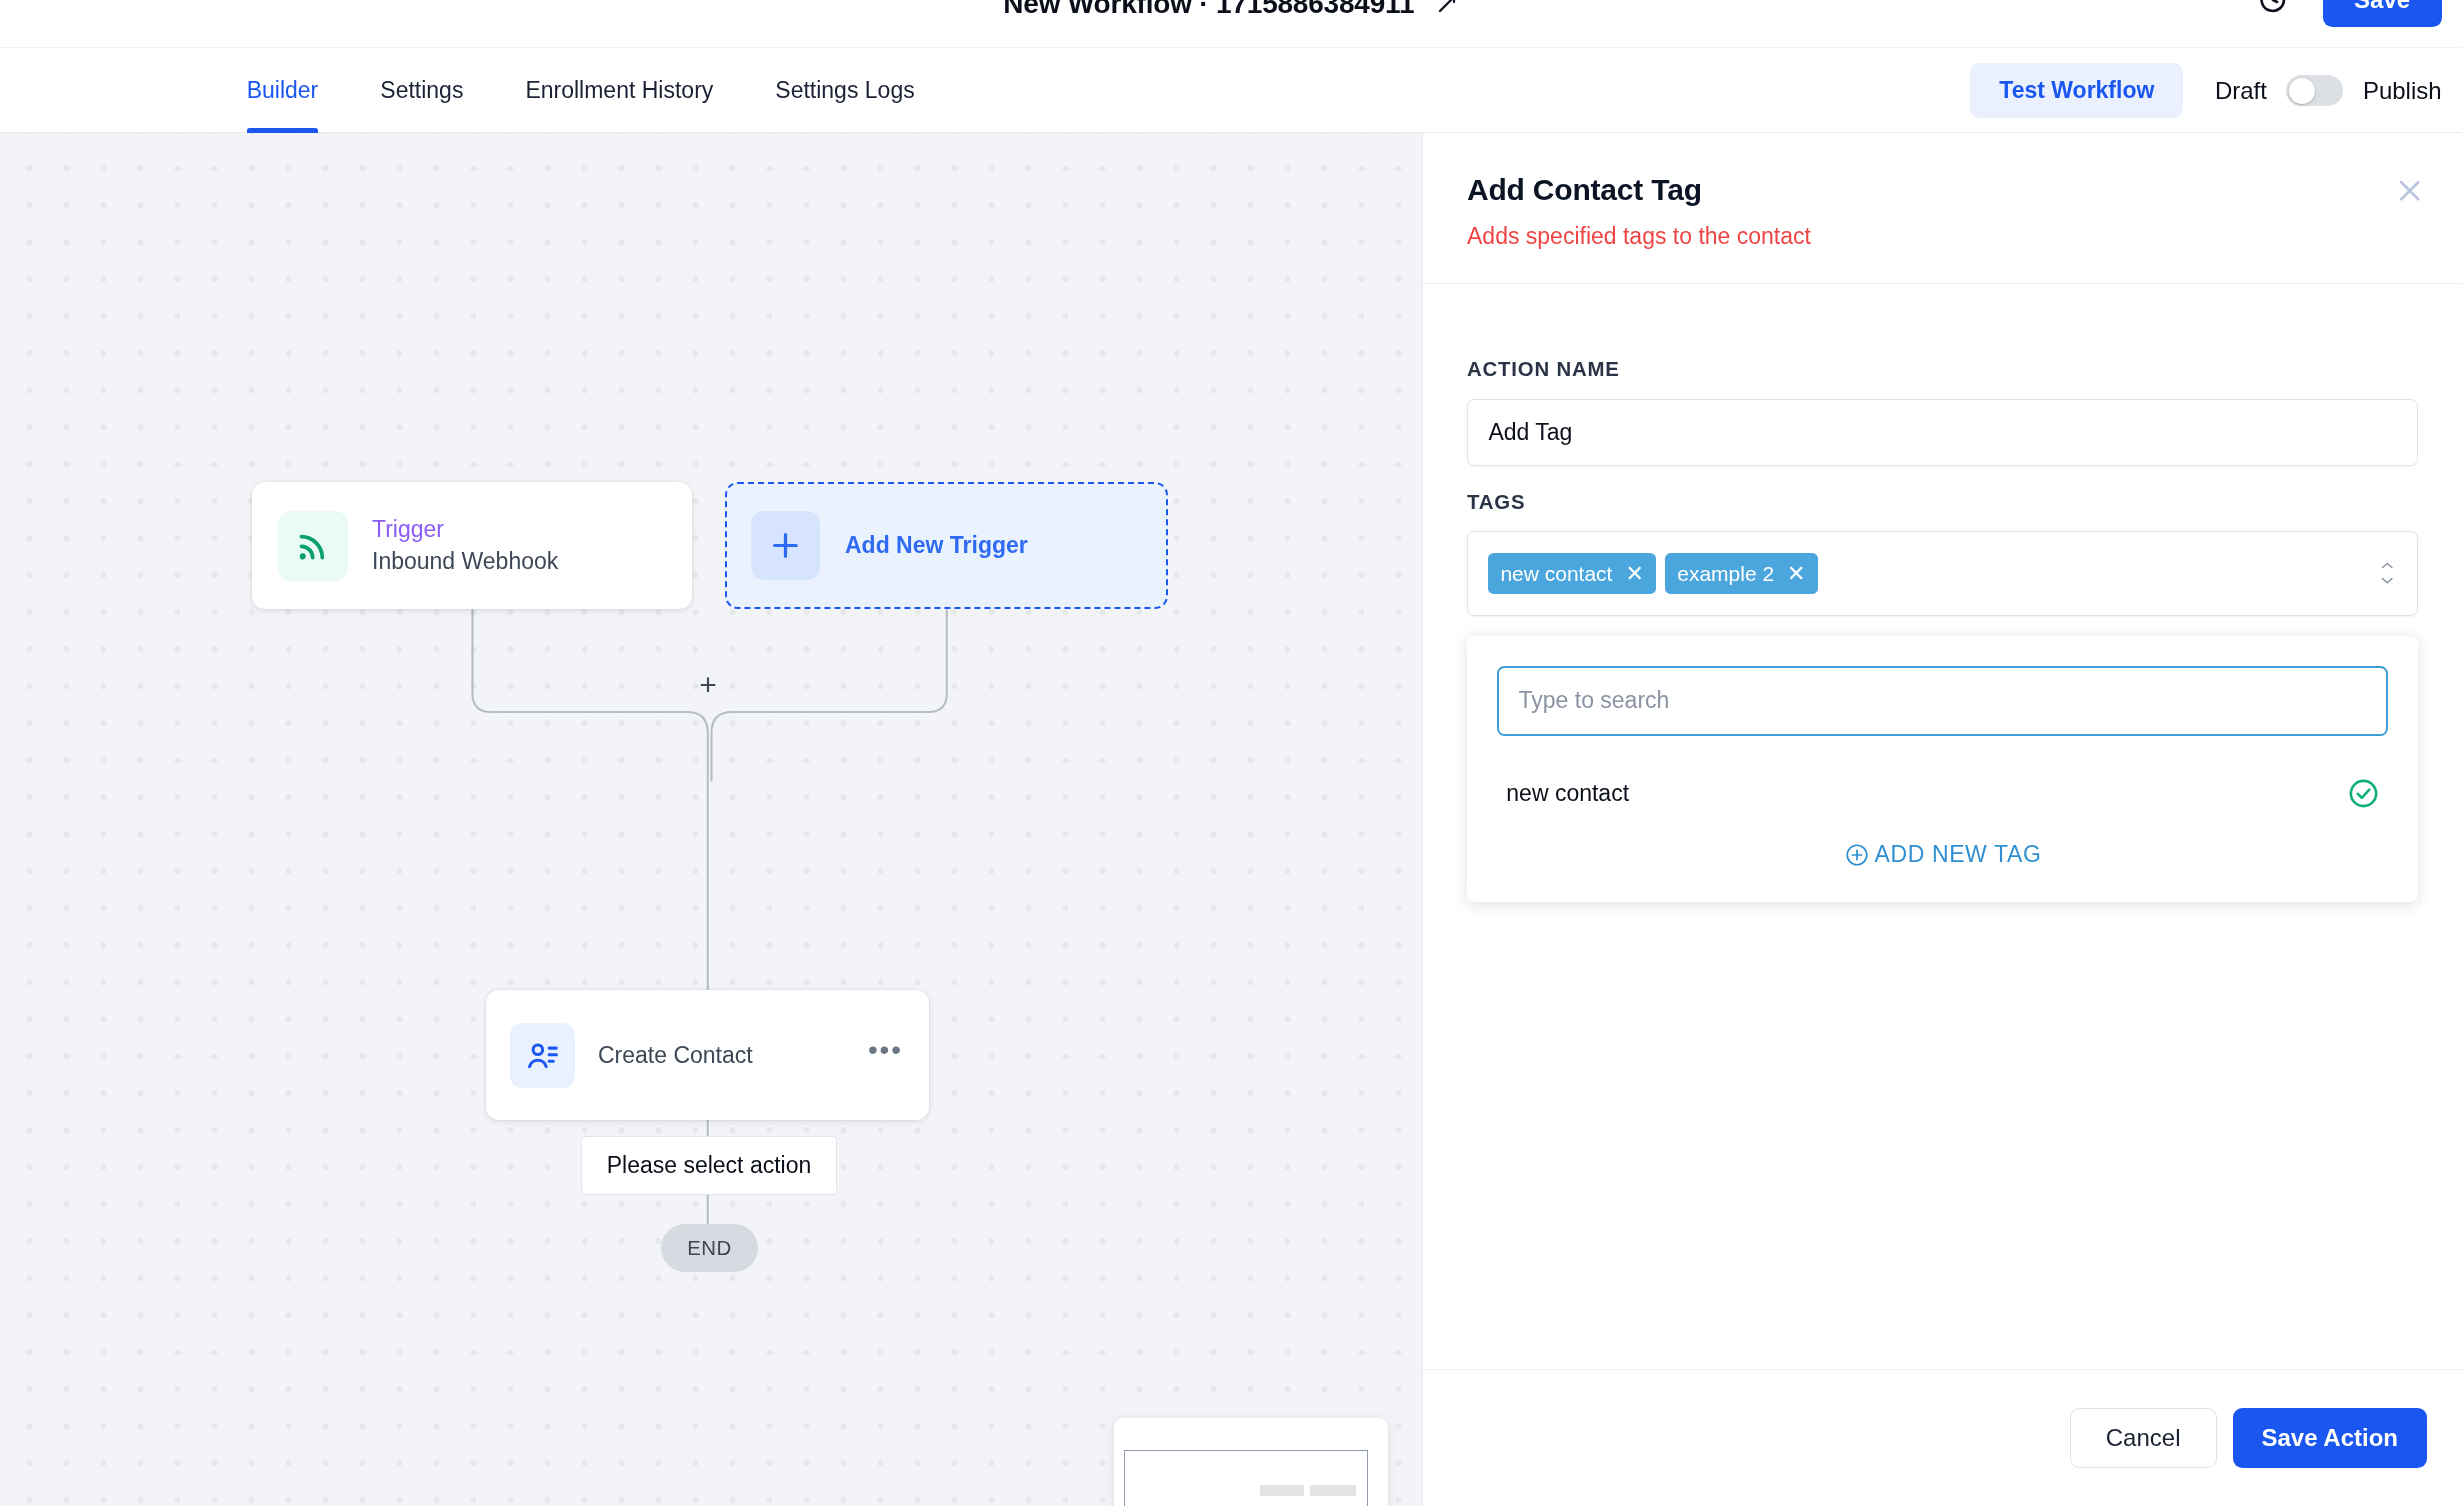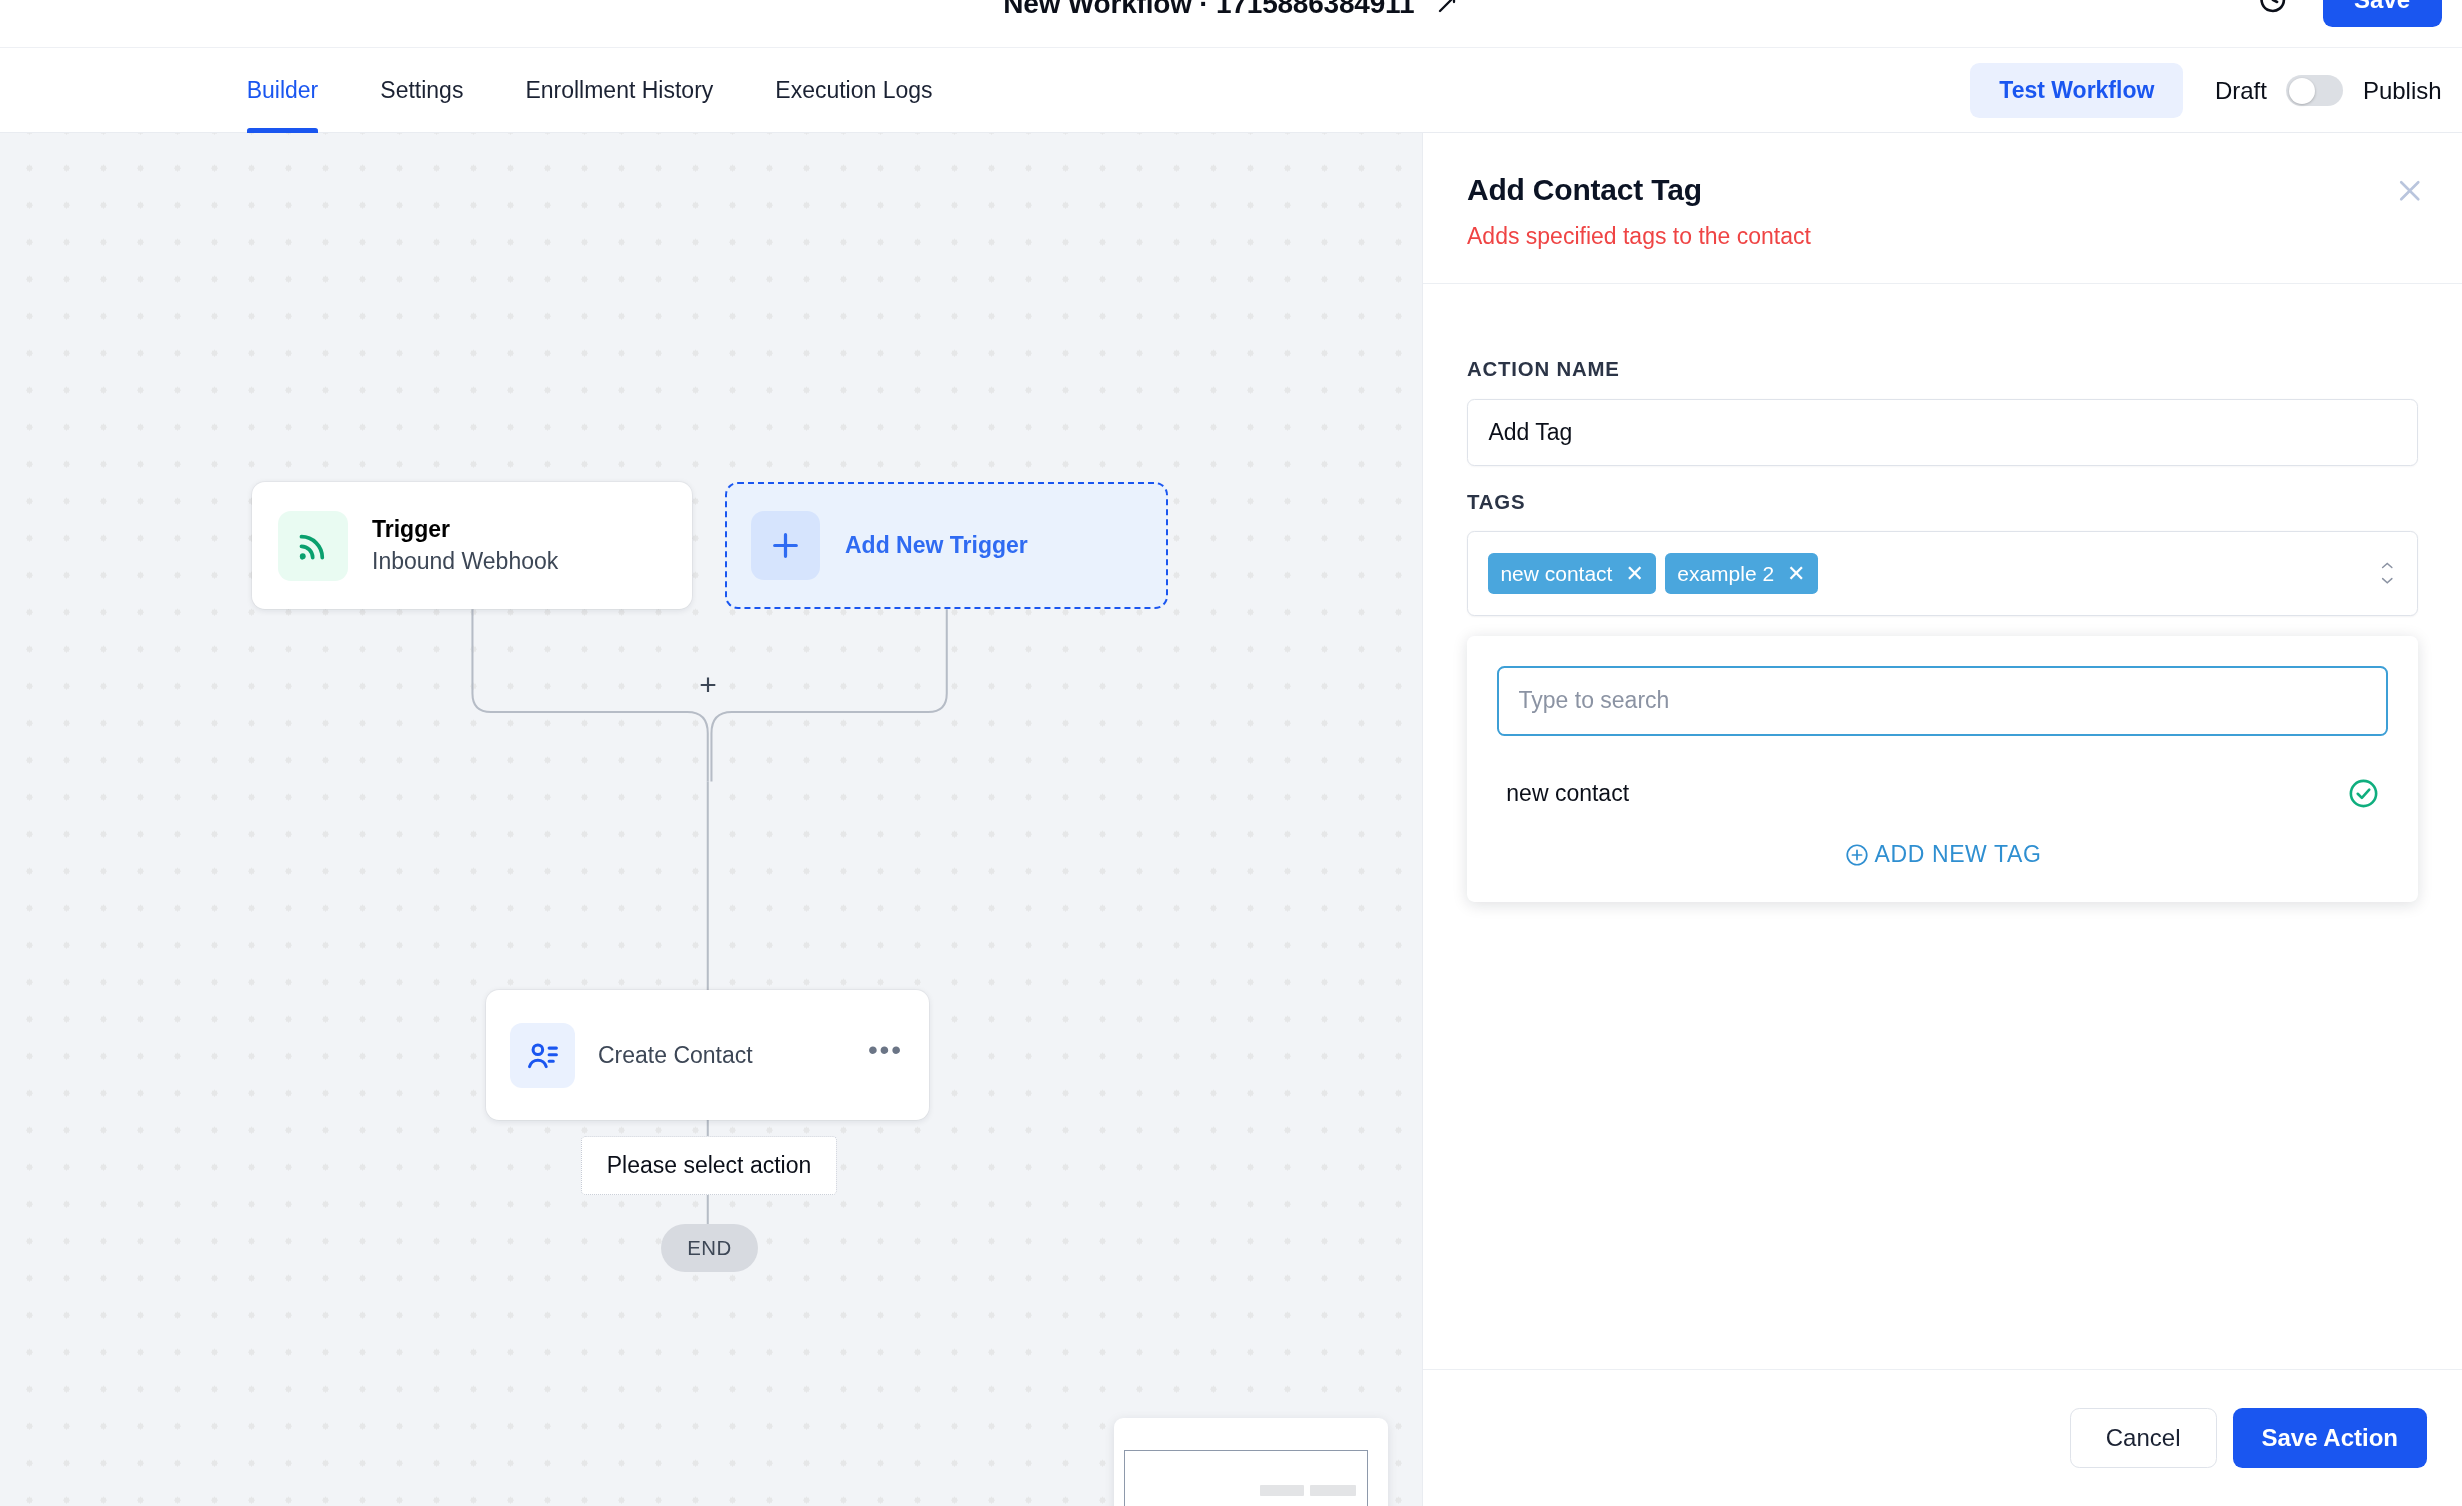--- a/index.html
+++ b/index.html
@@ -186,21 +186,21 @@
     cursor: pointer;
   }
   .trigger-icon-box {
     width: 70px; height: 70px;
     border-radius: 13px;
     background: #e9fbf2;
     display: flex; align-items: center; justify-content: center;
     flex: none;
   }
   .trigger-texts { display: flex; flex-direction: column; gap: 4.6px; }
-  .trigger-title { font-size: 23px; color: #000000; font-weight: 700; }
+  .trigger-title { font-size: 23px; color: #8b5cf6; font-weight: 400; }
   .trigger-sub { font-size: 23px; color: #3d4756; }
 
   .node-add-trigger {
     position: absolute;
     left: 725px; top: 349px;
     width: 443px; height: 127px;
     background: #eaf2fd;
     border: 2.8px dashed #1a56f0;
     border-radius: 13px;
     display: flex;
@@ -543,21 +543,21 @@
       </span>
       <button class="save-btn">Save</button>
     </div>
   </div>
 
   <div class="tabbar">
     <div class="tabs">
       <div class="tab active">Builder</div>
       <div class="tab">Settings</div>
       <div class="tab">Enrollment History</div>
-      <div class="tab">Execution Logs</div>
+      <div class="tab">Settings Logs</div>
     </div>
     <div class="tabbar-right">
       <button class="test-workflow-btn">Test Workflow</button>
       <div class="publish-toggle-wrap">
         <span class="pt-label">Draft</span>
         <div class="toggle">
             <div class="knob"></div>
           </div>
         <span class="pt-label">Publish</span>
       </div>

